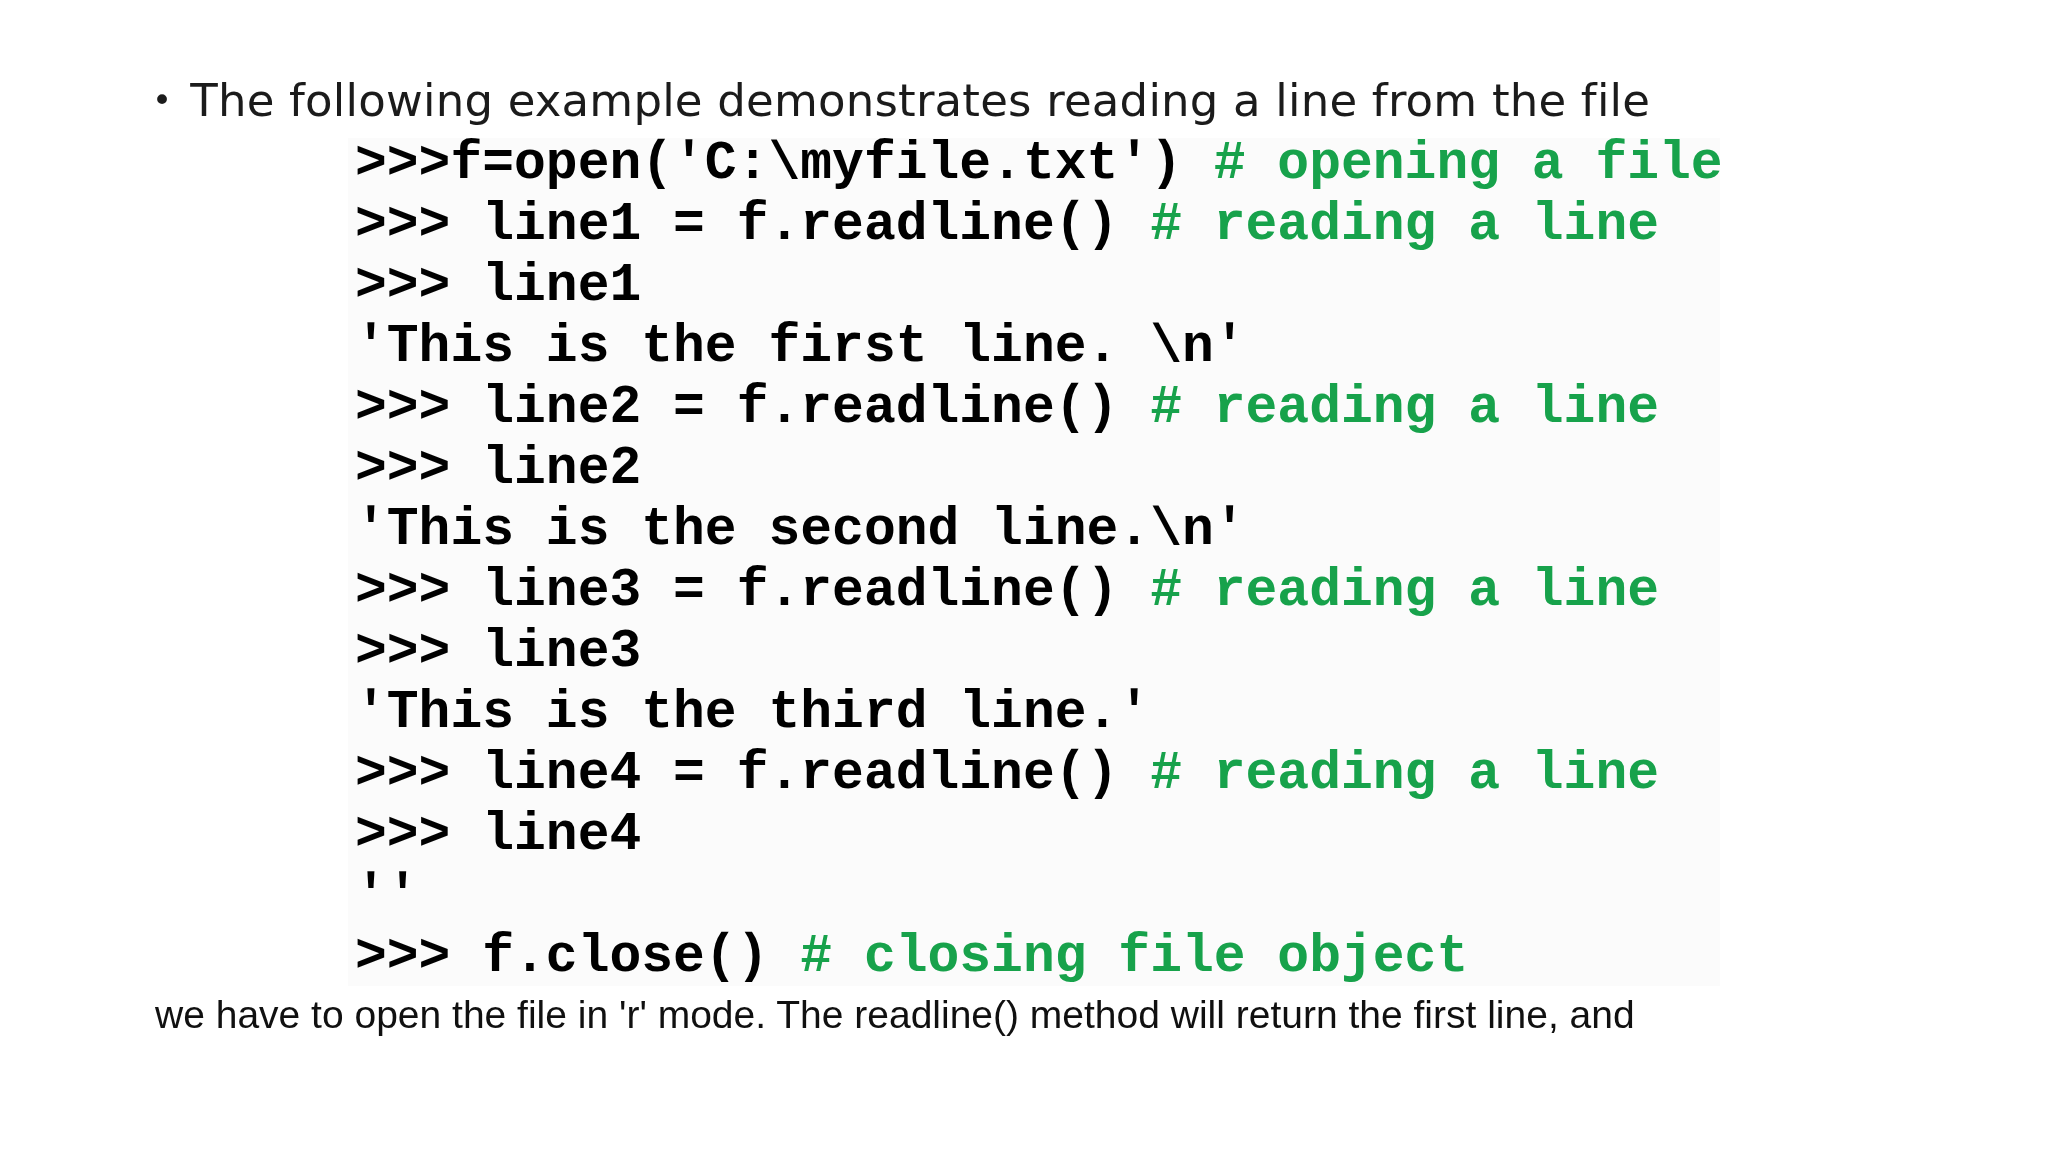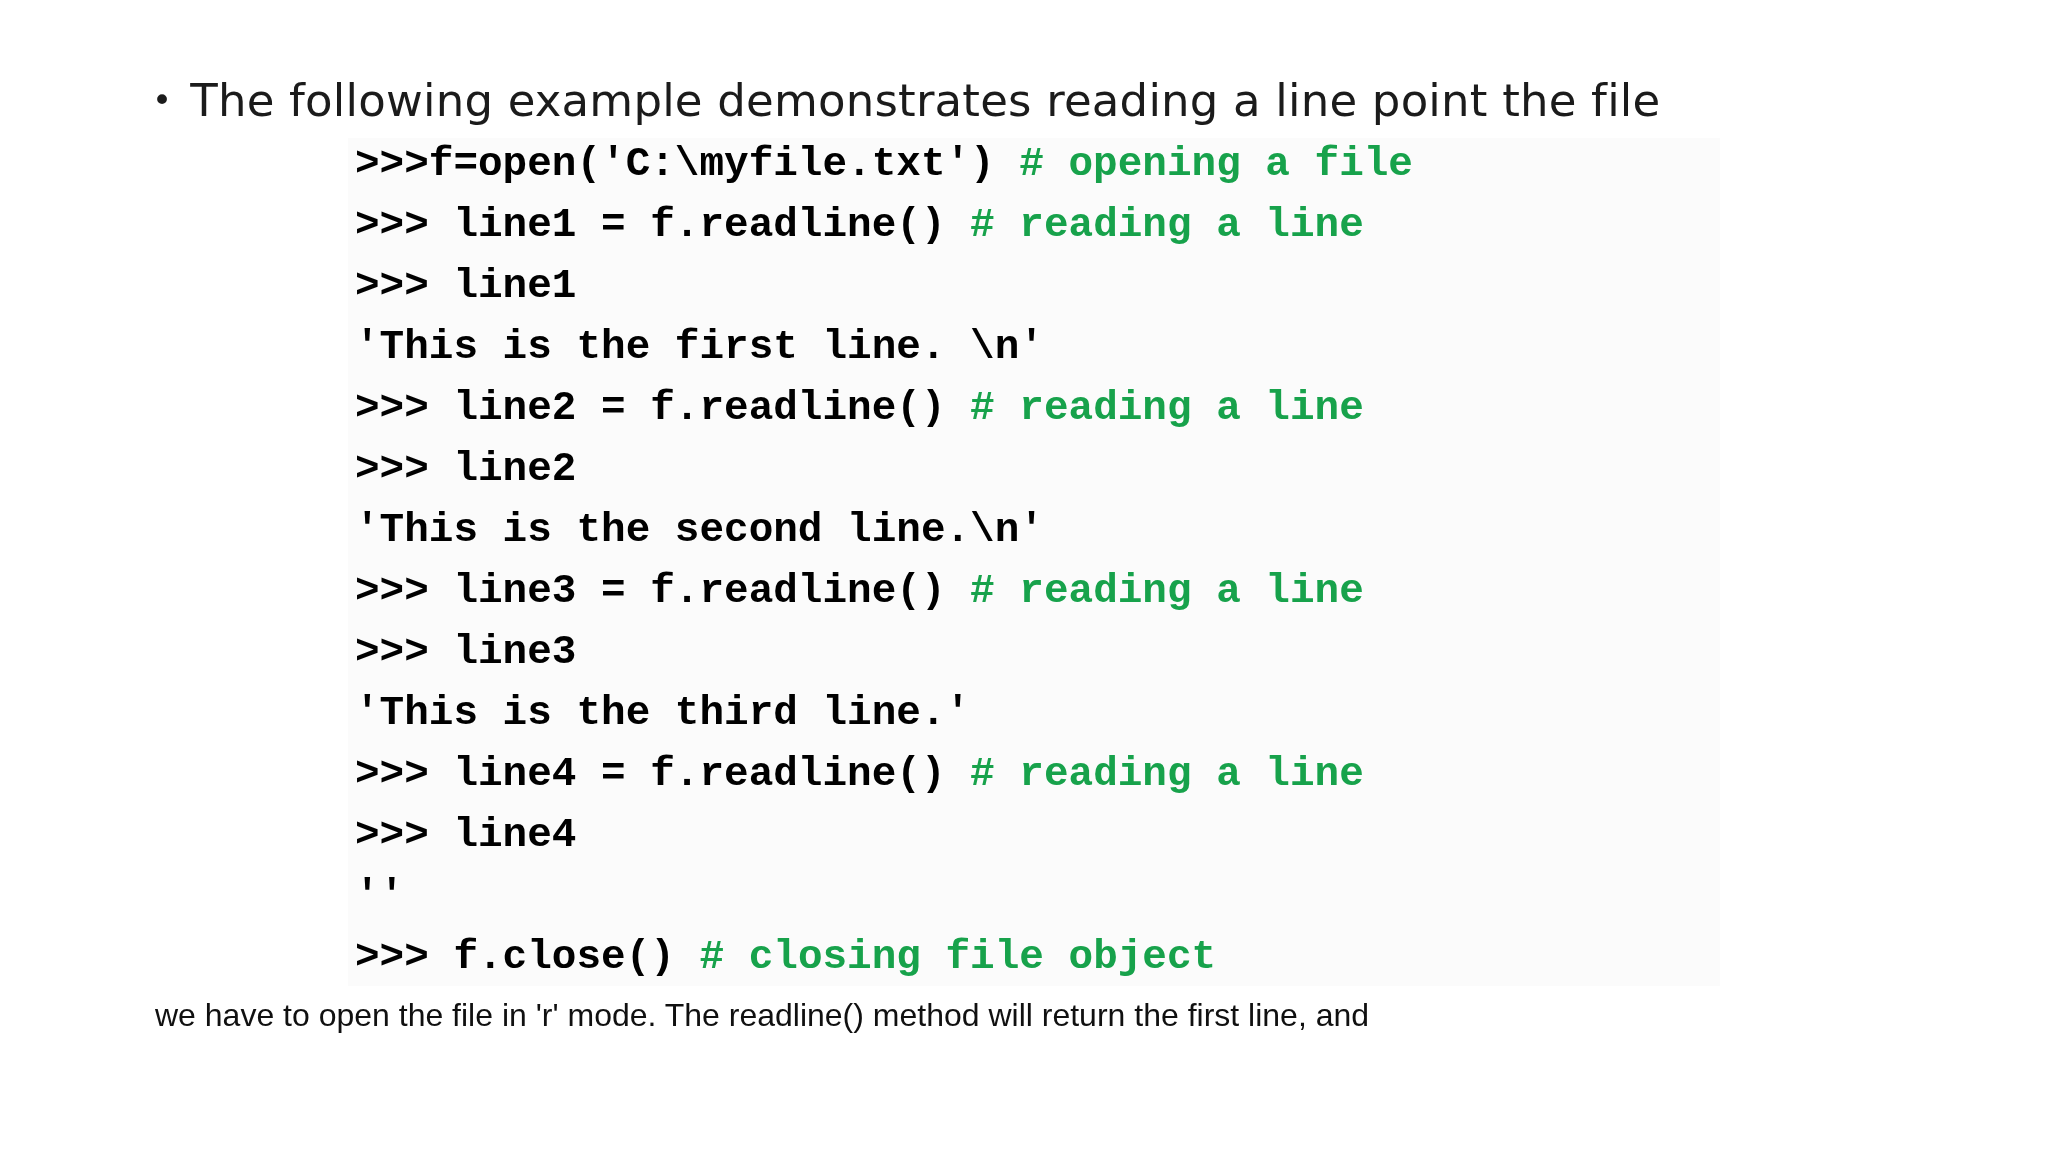--- a/index.html
+++ b/index.html
@@ -40,50 +40,50 @@
     height: 848px;
     background: #fbfbfb;
   }
   .code-block {
     position: absolute;
     left: 355px;
     top: 134px;
     margin: 0;
     font-family: "Liberation Mono", "DejaVu Sans Mono", monospace;
     font-weight: bold;
-    font-size: 41px;
+    font-size: 53px;
     line-height: 61px;
     color: var(--code-text, #000000);
     white-space: pre;
   }
   .code-line {
     height: 61px;
     white-space: pre;
   }
   .code-comment {
     color: var(--comment-green, #17a24b);
   }
   .footer-paragraph {
     position: absolute;
     left: 155px;
     top: 994px;
     margin: 0;
     font-family: "Liberation Sans", sans-serif;
-    font-size: 32px;
+    font-size: 39px;
     line-height: 42px;
     color: #101010;
     white-space: nowrap;
   }
 </style>
 </head>
 <body>
 
 <div class="bullet-row">
   <span class="bullet-marker">•</span>
-  <span class="bullet-text">The following example demonstrates reading a line point the file</span>
+  <span class="bullet-text">The following example demonstrates reading a line from the file</span>
 </div>
 
 <div class="code-bg"></div>
 
 <pre class="code-block"><div class="code-line"><span class="code-text">&gt;&gt;&gt;f=open('C:\myfile.txt') </span><span class="code-comment"># opening a file</span></div><div class="code-line"><span class="code-text">&gt;&gt;&gt; line1 = f.readline() </span><span class="code-comment"># reading a line</span></div><div class="code-line"><span class="code-text">&gt;&gt;&gt; line1</span></div><div class="code-line"><span class="code-text">'This is the first line. \n'</span></div><div class="code-line"><span class="code-text">&gt;&gt;&gt; line2 = f.readline() </span><span class="code-comment"># reading a line</span></div><div class="code-line"><span class="code-text">&gt;&gt;&gt; line2</span></div><div class="code-line"><span class="code-text">'This is the second line.\n'</span></div><div class="code-line"><span class="code-text">&gt;&gt;&gt; line3 = f.readline() </span><span class="code-comment"># reading a line</span></div><div class="code-line"><span class="code-text">&gt;&gt;&gt; line3</span></div><div class="code-line"><span class="code-text">'This is the third line.'</span></div><div class="code-line"><span class="code-text">&gt;&gt;&gt; line4 = f.readline() </span><span class="code-comment"># reading a line</span></div><div class="code-line"><span class="code-text">&gt;&gt;&gt; line4</span></div><div class="code-line"><span class="code-text">''</span></div><div class="code-line"><span class="code-text">&gt;&gt;&gt; f.close() </span><span class="code-comment"># closing file object</span></div></pre>
 
 <p class="footer-paragraph">
   <span>we have to open the file in 'r' mode. The readline() method will return the first line, and</span><br>
 </p>
 

